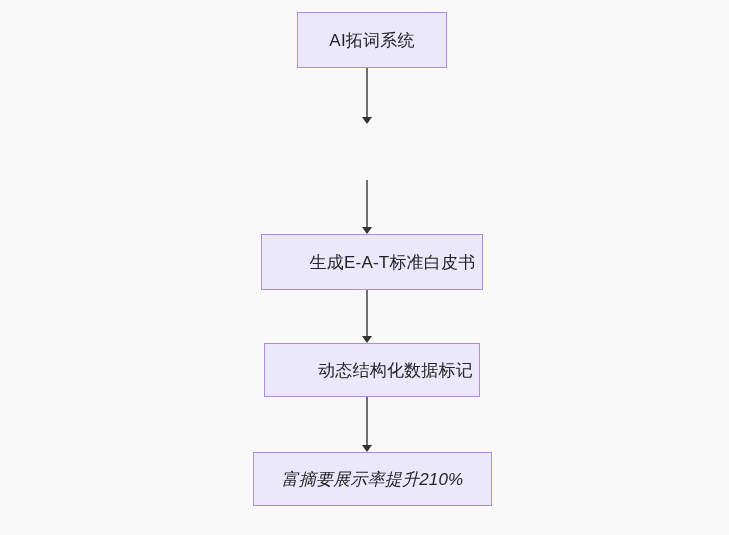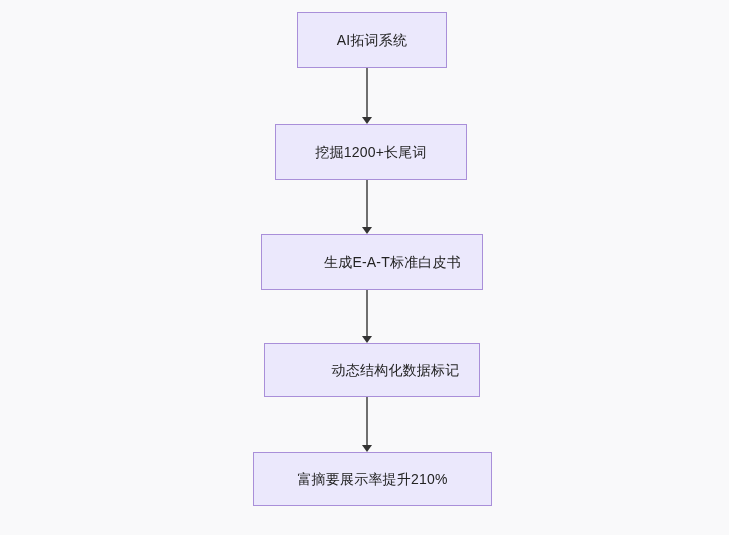--- a/index.html
+++ b/index.html
@@ -22,21 +22,21 @@
 
   .node {
     position: absolute;
     box-sizing: border-box;
     background: #ebe8fc;
     border: 1.6px solid #a98fd9;
     display: flex;
     align-items: center;
     justify-content: center;
     color: #232323;
-    font-size: 14px;
+    font-size: 17px;
     line-height: 1;
     letter-spacing: 0.2px;
     white-space: nowrap;
   }
 
   .edge {
     position: absolute;
     width: 12px;
     pointer-events: none;
   }
@@ -71,17 +71,16 @@
     </div>
     <div class="edge" style="left: 361px; top: 290px; height: 53px;">
       <div class="shaft" style="height: 47px;"></div>
       <div class="head" style="top: 46px;"></div>
     </div>
     <div class="edge" style="left: 361px; top: 397px; height: 55px;">
       <div class="shaft" style="height: 49px;"></div>
       <div class="head" style="top: 48px;"></div>
     </div>
     <div class="node" style="left: 297px; top: 12px; width: 150px; height: 56px;">AI拓词系统</div>
-    <div class="node" style="left: 275px; top: 124px; width: 192px; height: 56px;">挖掘1200+长尾词</div>
     <div class="node" style="left: 261px; top: 234px; width: 222px; height: 56px; padding-left: 41px;">生成E-A-T标准白皮书</div>
     <div class="node" style="left: 264px; top: 343px; width: 216px; height: 54px; padding-left: 47px;">动态结构化数据标记</div>
-    <div class="node" style="left: 253px; top: 452px; width: 239px; height: 54px;">富摘要展示率提升210%</div>
+    <div class="node" style="left: 253px; top: 452px; width: 239px; height: 54px; font-style: italic;">富摘要展示率提升210%</div>
   </div>
 
 </body></html>

